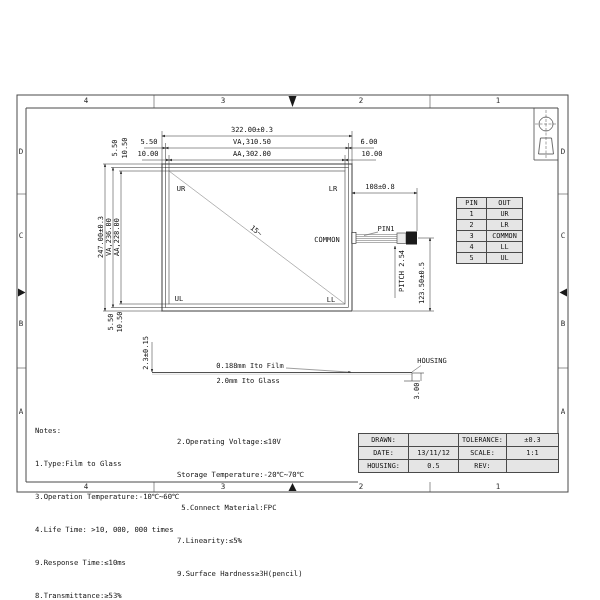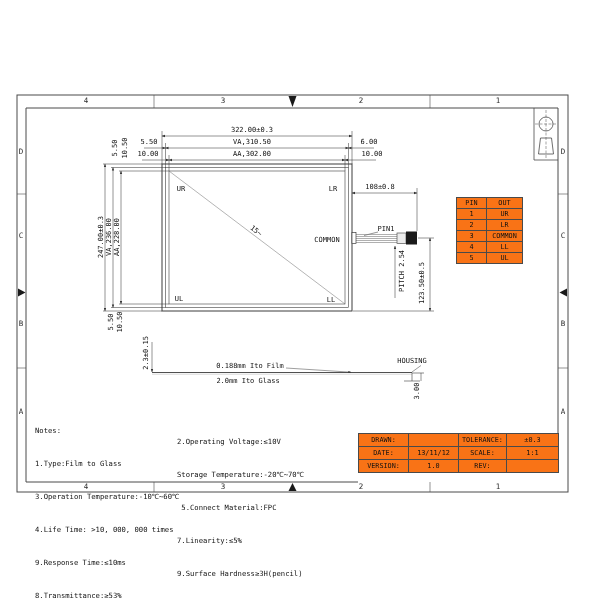--- a/index.html
+++ b/index.html
@@ -7,21 +7,21 @@
   #sheet{position:relative;width:600px;height:600px;background:#ffffff;
          font-family:"DejaVu Sans Mono",monospace;color:#111;overflow:hidden;}
   #linework{position:absolute;left:0;top:0;}
   .t{position:absolute;font-size:7px;line-height:8px;white-space:pre;
      transform:translate(-50%,-50%);color:#111;}
   .r{transform:translate(-50%,-50%) rotate(-90deg);}
   .diag{transform:translate(-50%,-50%) rotate(37deg);}
   .zone{font-size:7.5px;color:#2d2d2d;}
   .note{position:absolute;font-size:7.2px;line-height:11px;white-space:pre;color:#111;}
   table{position:absolute;border-collapse:collapse;font-size:6.8px;color:#111;
-        table-layout:fixed;background:#f97316;}
+        table-layout:fixed;background:#e5e5e5;}
   td,th{border:1px solid #4a4a4a;text-align:center;vertical-align:middle;
         padding:0;font-weight:normal;overflow:hidden;white-space:nowrap;}
   #pin-table td,#pin-table th{height:10px;}
   #title-block td{height:12px;}
 </style>
 </head>
 <body>
 
 <div id="sheet">
 
@@ -146,21 +146,21 @@
   <div class="t" style="left:327px;top:240px">COMMON</div>
   <div class="t" style="left:386px;top:229px">PIN1</div>
 
   <div class="t" style="left:380px;top:187px">108±0.8</div>
   <div class="t r" style="left:402px;top:271px">PITCH 2.54</div>
   <div class="t r" style="left:422px;top:283px">123.50±0.5</div>
 
   <div class="t r" style="left:146px;top:353px">2.3±0.15</div>
   <div class="t" style="left:250px;top:366px">0.188mm Ito Film</div>
   <div class="t" style="left:248px;top:381px">2.0mm Ito Glass</div>
-  <div class="t" style="left:412px;top:361px">HOUSING</div>
+  <div class="t" style="left:432px;top:361px">HOUSING</div>
   <div class="t r" style="left:417px;top:391px">3.00</div>
 
   <table id="pin-table" style="left:456px;top:197px;width:66px">
     <colgroup>
         <col style="width:30px">
         <col style="width:36px">
       </colgroup>
     <tbody>
         <tr>
       <th>PIN</th>
@@ -220,21 +220,21 @@
       <td>TOLERANCE:</td>
       <td>±0.3</td>
     </tr>
     <tr>
       <td>DATE:</td>
       <td>13/11/12</td>
       <td>SCALE:</td>
       <td>1:1</td>
     </tr>
     <tr>
-      <td>VERSION:</td>
-      <td>1.0</td>
+      <td>HOUSING:</td>
+      <td>0.5</td>
       <td>REV:</td>
       <td></td>
     </tr>
   </tbody>
     </table>
 
 </div>
 
 </body></html>

